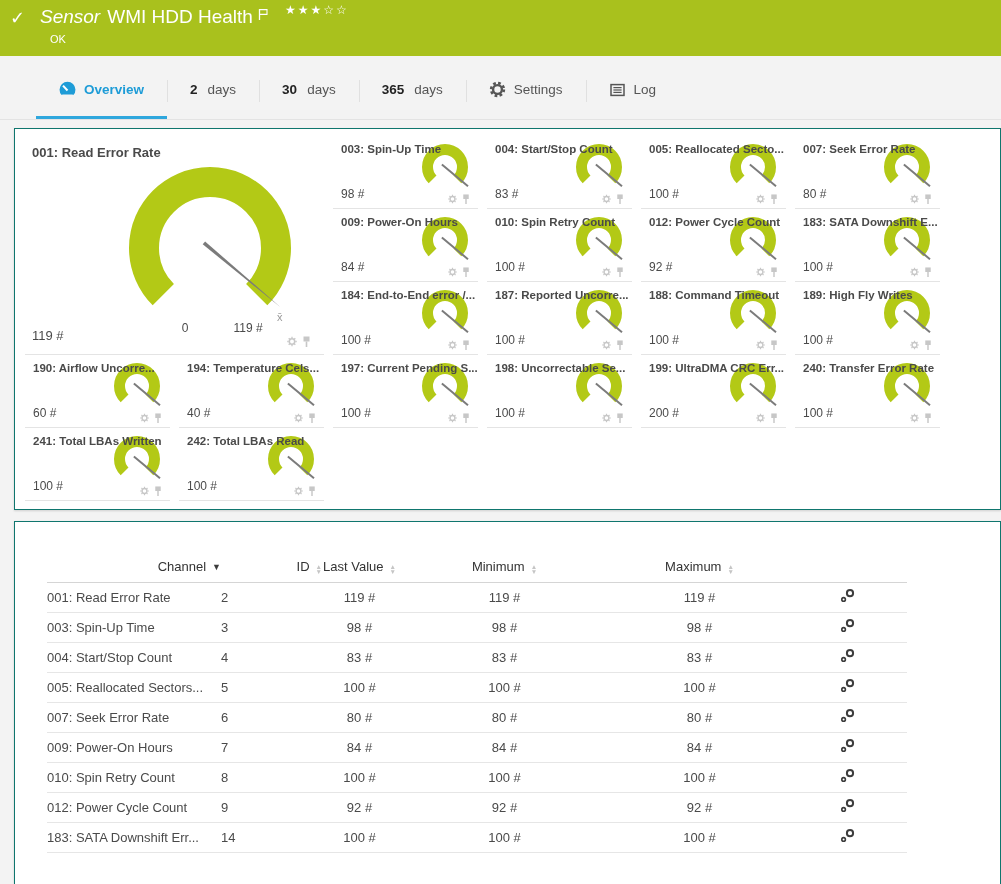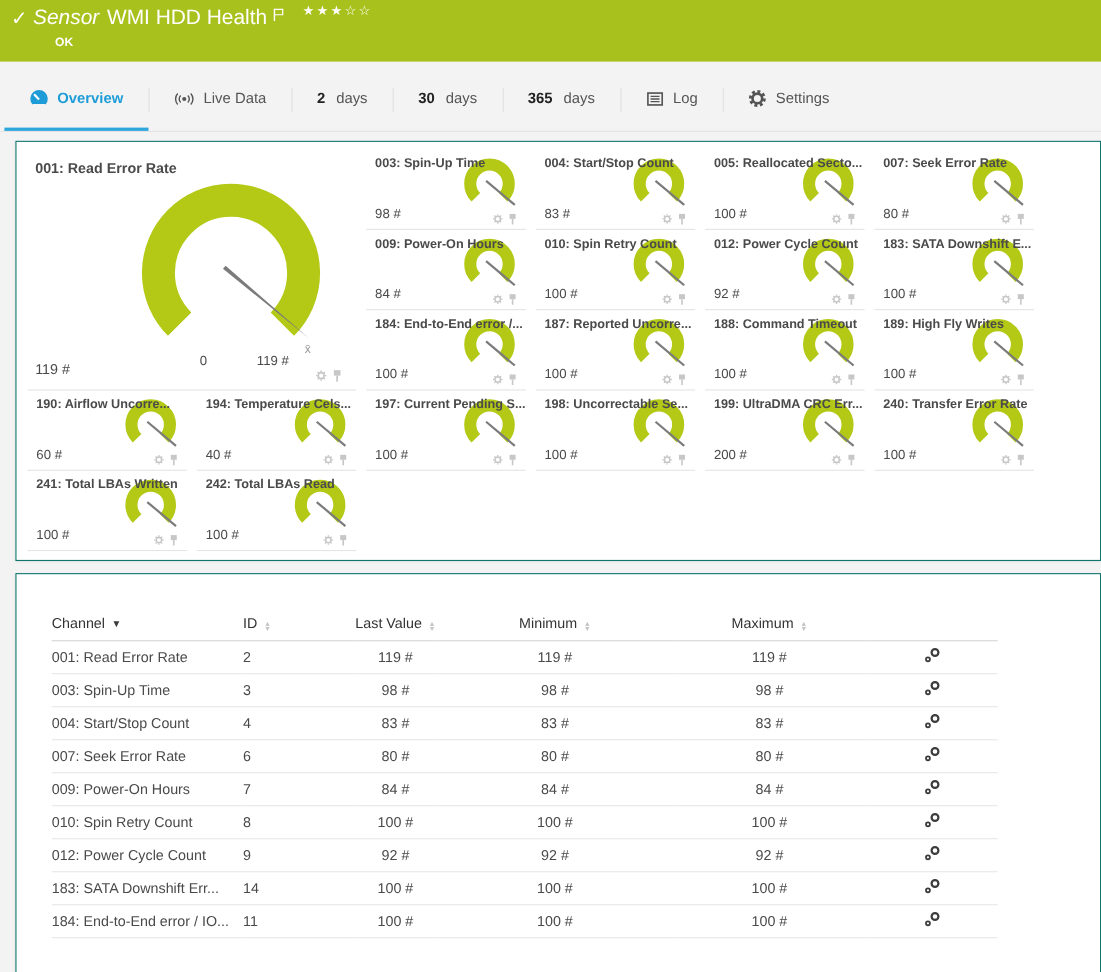--- a/index.html
+++ b/index.html
@@ -8,30 +8,30 @@
     --icon_gray:#c7c7c7; --text_dark:#444; --row_line:#e6e6e6;
   }
   *{box-sizing:border-box;}
   html,body{margin:0;padding:0;}
   body{width:1001px;height:884px;overflow:hidden;background:var(--page_bg);
        font-family:"Liberation Sans","DejaVu Sans",sans-serif;color:var(--text_dark);}
 
   
   .hdr{height:56px;background:var(--header_bg);color:#fff;position:relative;}
   .hdr .check{position:absolute;left:10px;top:7px;font-size:18px;font-weight:bold;}
-  .hdr .titleline{position:absolute;left:30px;top:6px;font-size:19px;white-space:nowrap;}
+  .hdr .titleline{position:absolute;left:40px;top:6px;font-size:19px;white-space:nowrap;}
   .hdr .kind{font-style:italic;margin-right:7px;}
   .hdr .flag{display:inline-block;vertical-align:top;margin-left:5px;margin-top:-2px;}
   .hdr .stars{font-size:12px;letter-spacing:2px;vertical-align:top;margin-left:16px;
               display:inline-block;margin-top:-3px;cursor:pointer;}
-  .hdr .ok{position:absolute;left:50px;top:33px;font-size:11px;font-weight:bold;}
+  .hdr .ok{position:absolute;left:50px;top:33px;font-size:11px;font-weight:normal;}
 
   
   .tabs{display:flex;height:57px;margin-top:7px;border-bottom:1px solid #e3e3e3;
-        padding-left:4px;align-items:stretch;}
+        padding-left:36px;align-items:stretch;}
   .tab{display:flex;align-items:center;gap:8px;padding:0 23px;font-size:13.5px;color:#555;
        border-bottom:3px solid transparent;cursor:pointer;position:relative;white-space:nowrap;}
   .tab + .tab::before{content:"";position:absolute;left:0;top:17px;height:22px;width:1px;background:#e0e0e0;}
   .tab .num{font-weight:bold;color:#222;margin-right:2px;}
   .tab.active{color:var(--active_blue);border-bottom-color:var(--underline_blue);font-weight:bold;}
   .tab svg{flex:none;}
 
   
   .panel{margin-left:14px;background:#fff;border:1px solid #0f766e;
          box-shadow:0 1px 2px rgba(0,0,0,.15);}
@@ -58,21 +58,21 @@
 
   
   table{border-collapse:collapse;font-size:13px;color:#4a4a4a;table-layout:fixed;}
   th,td{height:30px;padding:0;white-space:nowrap;overflow:hidden;}
   td{border-bottom:1px solid var(--row_line);}
   th{border-bottom:1px solid #d5d5d5;text-align:left;font-weight:normal;color:#333;}
   .col-ch{width:174px;} .col-id{width:101px;} .col-last{width:75px;}
   .col-min{width:215px;} .col-max{width:175px;} .col-act{width:120px;}
   th.num,td.num{text-align:center;}
   td.c-act{text-align:center;}
-  th{cursor:pointer;}
+  th{cursor:pointer;text-align:right;}
   .sorted{color:#3c3c3c;font-size:9px;margin-left:6px;vertical-align:1px;}
   .sortb{display:inline-flex;flex-direction:column;font-size:6.5px;line-height:5px;
          color:#c5c5c5;margin-left:6px;vertical-align:2px;}
   tr.drow{cursor:pointer;}
 </style>
 </head>
 <body>
 
 <div class="hdr">
   <span class="check">✓</span>
@@ -85,58 +85,48 @@
   <div class="ok">OK</div>
 </div>
 
 <div class="tabs">
   <div class="tab active">
     <svg width="17" height="17" viewBox="0 0 17 17">
       <path d="M3.2 13.6 A7.2 7.2 0 1 1 13.8 13.6" fill="#1e9cd7" stroke="#1e9cd7" stroke-width="1.5"></path>
       <line x1="8.5" y1="9.5" x2="4" y2="4.6" stroke="#fff" stroke-width="2"></line>
     </svg>
     <span>Overview</span>
-  </div>
-  <div class="tab">
-    <svg width="19" height="16" viewBox="0 0 19 16" fill="none" stroke="#555">
-      <circle cx="9.5" cy="8" r="1.9" fill="#555" stroke="none"></circle>
-      <path d="M6.3 4.8 A4.4 4.4 0 0 0 6.3 11.2" stroke-width="1.3"></path>
-      <path d="M3.6 3 A7.3 7.3 0 0 0 3.6 13" stroke-width="1.3"></path>
-      <path d="M12.7 4.8 A4.4 4.4 0 0 1 12.7 11.2" stroke-width="1.3"></path>
-      <path d="M15.4 3 A7.3 7.3 0 0 1 15.4 13" stroke-width="1.3"></path>
-    </svg>
-    <span>Live Data</span>
   </div>
   <div class="tab">
     <span class="num">2</span>
     <span>days</span>
   </div>
   <div class="tab">
     <span class="num">30</span>
     <span>days</span>
   </div>
   <div class="tab">
     <span class="num">365</span>
     <span>days</span>
   </div>
   <div class="tab">
+    <svg width="17" height="17" viewBox="0 0 17 17" fill="none" stroke="#555">
+      <circle cx="8.5" cy="8.5" r="4.4" stroke-width="2.4"></circle>
+      <circle cx="8.5" cy="8.5" r="6.4" stroke-width="2.6" stroke-dasharray="2.7,2.3"></circle>
+    </svg>
+    <span>Settings</span>
+  </div>
+  <div class="tab">
     <svg width="17" height="16" viewBox="0 0 17 16" fill="none" stroke="#555">
       <rect x="2" y="2.6" width="13" height="10.8" stroke-width="1.5"></rect>
       <line x1="4.4" y1="5.6" x2="12.6" y2="5.6" stroke-width="1.2"></line>
       <line x1="4.4" y1="8" x2="12.6" y2="8" stroke-width="1.2"></line>
       <line x1="4.4" y1="10.4" x2="12.6" y2="10.4" stroke-width="1.2"></line>
     </svg>
     <span>Log</span>
-  </div>
-  <div class="tab">
-    <svg width="17" height="17" viewBox="0 0 17 17" fill="none" stroke="#555">
-      <circle cx="8.5" cy="8.5" r="4.4" stroke-width="2.4"></circle>
-      <circle cx="8.5" cy="8.5" r="6.4" stroke-width="2.6" stroke-dasharray="2.7,2.3"></circle>
-    </svg>
-    <span>Settings</span>
   </div>
 </div>
 
 <div class="panel gauge-panel">
   <div class="grid">
 
     <div class="gcell primary">
       <div class="gtitle">001: Read Error Rate</div>
       <svg class="gsvg" width="308" height="214" viewBox="0 0 308 214" style="right:0;top:0;">
         <path class="arc" d="M 147.3 158.7 A 66 66 0 1 1 240.7 158.7" stroke-width="30"></path>
@@ -621,20 +611,33 @@
           <td class="num">83 #</td>
           <td class="num">83 #</td>
           <td class="c-act">
             <svg width="17" height="16" viewBox="0 0 17 16" fill="none" stroke="#3c3c3c">
               <circle cx="11" cy="5.2" r="3.1" stroke-width="2"></circle>
               <circle cx="4.6" cy="11.4" r="1.8" stroke-width="1.6"></circle>
             </svg>
           </td>
         </tr>
 
+        <tr class="drow">
+          <td>005: Reallocated Sectors...</td>
+          <td>5</td>
+          <td class="num">100 #</td>
+          <td class="num">100 #</td>
+          <td class="num">100 #</td>
+          <td class="c-act">
+            <svg width="17" height="16" viewBox="0 0 17 16" fill="none" stroke="#3c3c3c">
+              <circle cx="11" cy="5.2" r="3.1" stroke-width="2"></circle>
+              <circle cx="4.6" cy="11.4" r="1.8" stroke-width="1.6"></circle>
+            </svg>
+          </td>
+        </tr>
 
         <tr class="drow">
           <td>007: Seek Error Rate</td>
           <td>6</td>
           <td class="num">80 #</td>
           <td class="num">80 #</td>
           <td class="num">80 #</td>
           <td class="c-act">
             <svg width="17" height="16" viewBox="0 0 17 16" fill="none" stroke="#3c3c3c">
               <circle cx="11" cy="5.2" r="3.1" stroke-width="2"></circle>
@@ -692,29 +695,16 @@
           <td class="num">100 #</td>
           <td class="num">100 #</td>
           <td class="c-act">
             <svg width="17" height="16" viewBox="0 0 17 16" fill="none" stroke="#3c3c3c">
               <circle cx="11" cy="5.2" r="3.1" stroke-width="2"></circle>
               <circle cx="4.6" cy="11.4" r="1.8" stroke-width="1.6"></circle>
             </svg>
           </td>
         </tr>
 
-        <tr class="drow">
-          <td>184: End-to-End error / IO...</td>
-          <td>11</td>
-          <td class="num">100 #</td>
-          <td class="num">100 #</td>
-          <td class="num">100 #</td>
-          <td class="c-act">
-            <svg width="17" height="16" viewBox="0 0 17 16" fill="none" stroke="#3c3c3c">
-              <circle cx="11" cy="5.2" r="3.1" stroke-width="2"></circle>
-              <circle cx="4.6" cy="11.4" r="1.8" stroke-width="1.6"></circle>
-            </svg>
-          </td>
-        </tr>
 
     </tbody>
   </table>
 </div>
 
 </body></html>

